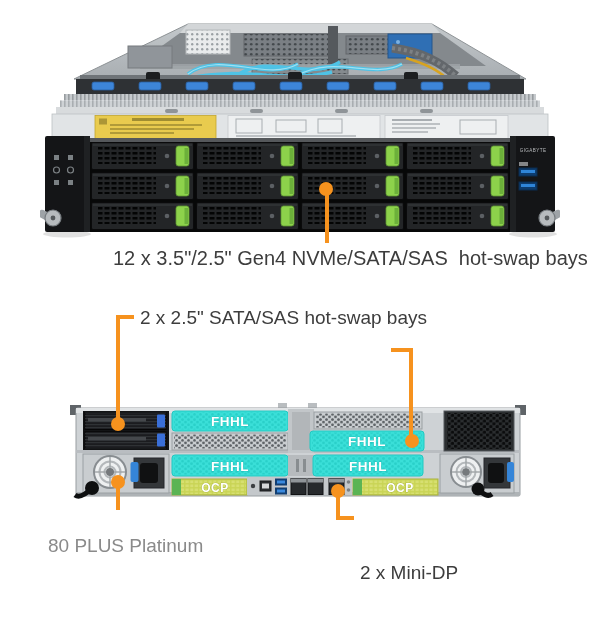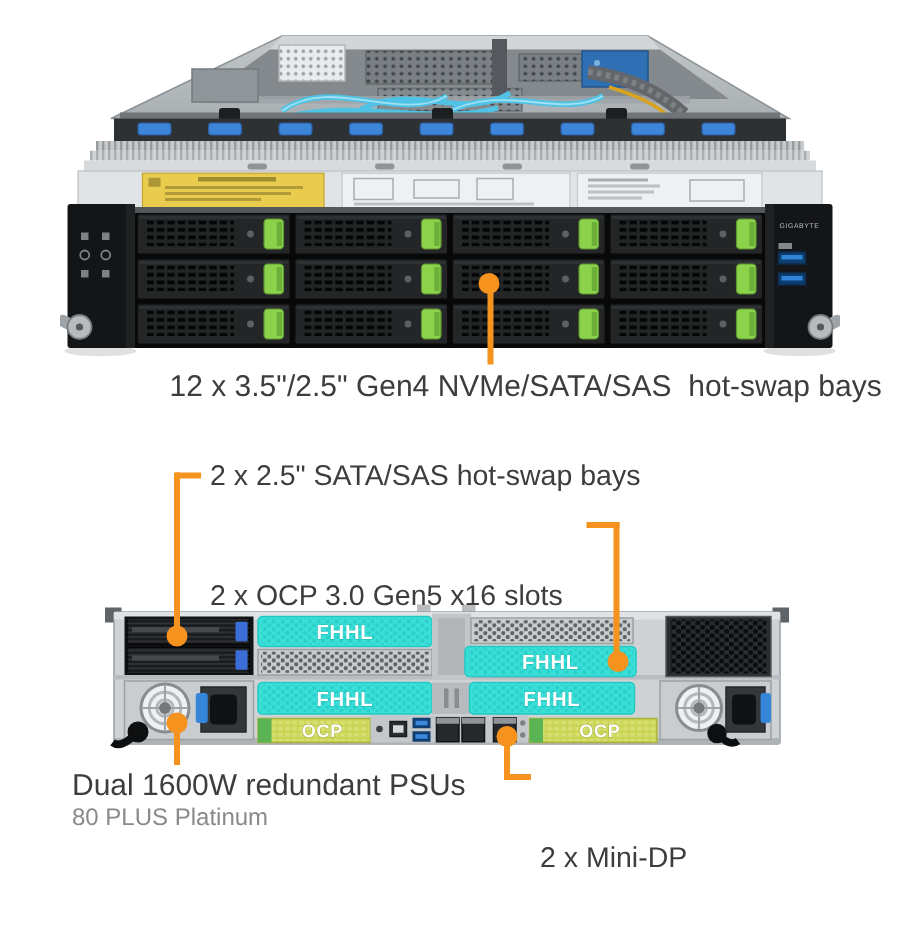--- a/index.html
+++ b/index.html
@@ -10,21 +10,21 @@
     --label-text:#3D3D3D;
     --subtext-gray:#8A8A8A;
   }
   *{margin:0;padding:0;box-sizing:border-box}
   html,body{background:#fff}
   body{font-family:"Liberation Sans",sans-serif}
   .canvas{position:relative;width:600px;height:620px;background:#fff;overflow:hidden}
   .abs{position:absolute}
   .lbl{position:absolute;color:var(--label-text);font-size:19px;line-height:23.5px;white-space:pre}
   .lbl-lg{font-size:20px;line-height:26px}
-  .lbl-sub{font-size:16px;color:var(--subtext-gray);line-height:20px}
+  .lbl-sub{font-size:19px;color:var(--subtext-gray);line-height:20px}
   .io-list div{height:29px;display:flex;align-items:center}
   .dot{position:absolute;width:14px;height:14px;border-radius:50%;background:var(--accent-orange)}
   .vline,.hline{position:absolute;background:var(--accent-orange)}
   .vline{width:4px}
   .hline{height:4px}
   svg text{font-family:"Liberation Sans",sans-serif}
 </style>
 </head>
 <body>
 
@@ -386,24 +386,22 @@
 
   <div class="vline" style="left:336px;top:491px;height:29px"></div>
   <div class="hline" style="left:336px;top:516px;width:18px"></div>
   <div class="dot" style="left:331px;top:484px"></div>
 
   <div class="lbl lbl-lg" style="left:113px;top:245px">12 x 3.5"/2.5" Gen4 NVMe/SATA/SAS  hot-swap bays</div>
 
   <div class="lbl" style="left:140px;top:306px">2 x 2.5" SATA/SAS hot-swap bays</div>
 
   <div class="lbl" style="left:140px;top:339px">
-    <div>2 x OCP 3.0 Gen5 x16 slots</div>
   </div>
 
-  <div class="lbl lbl-lg" style="left:48px;top:511px">Dual 1600W redundant PSUs</div>
   <div class="lbl lbl-sub" style="left:48px;top:536px">80 PLUS Platinum</div>
 
   <div class="lbl io-list" style="left:360px;top:511px">
     <div>2 x Mini-DP</div>
     
     
     
   </div>
 
 </div>

